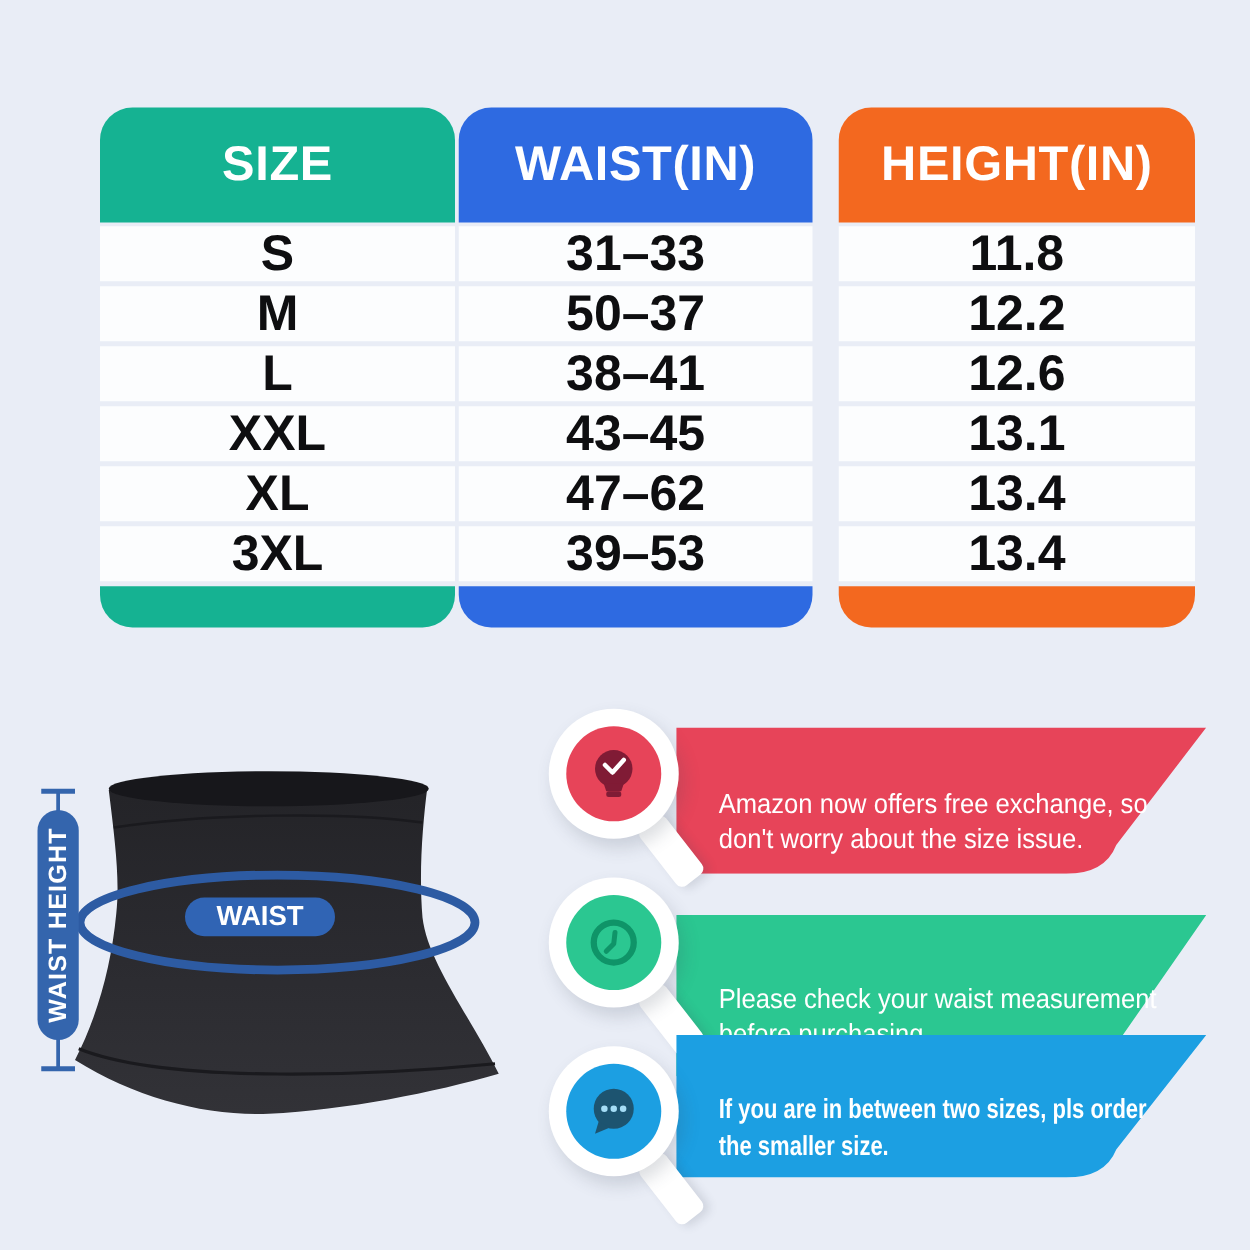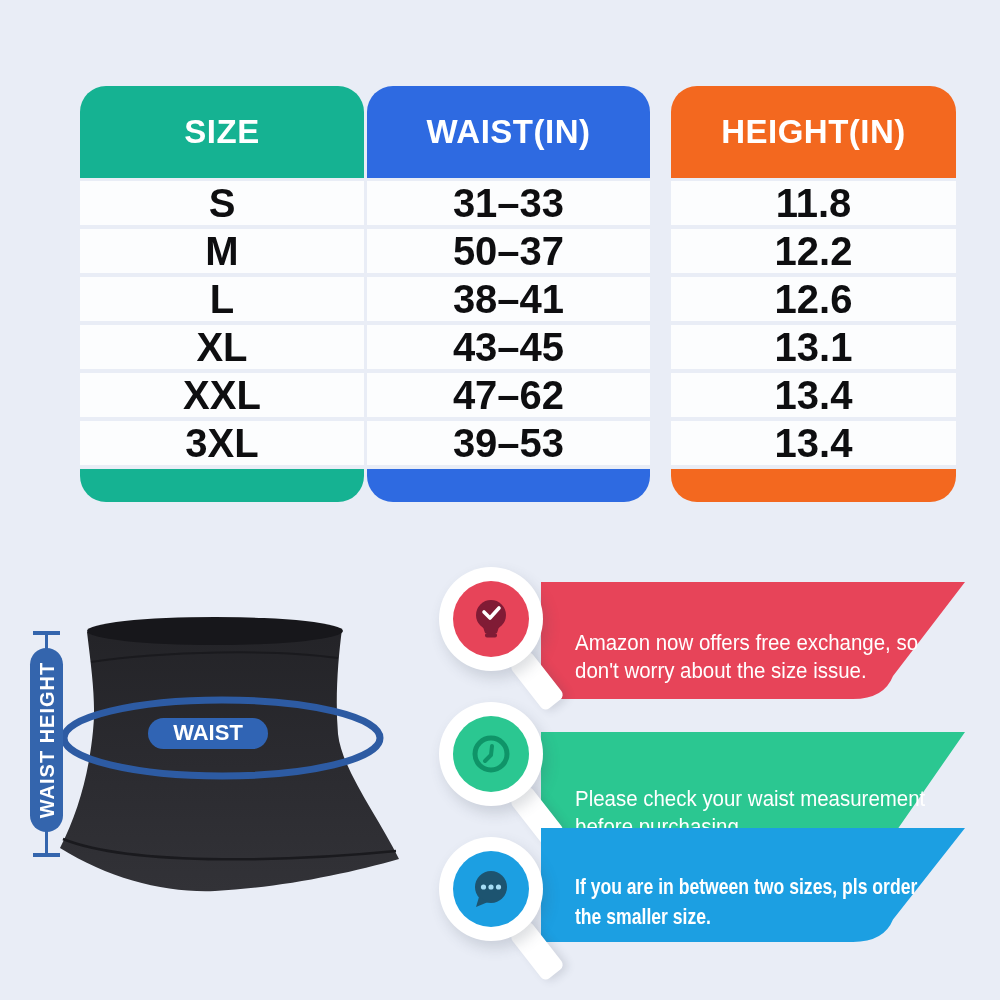--- a/index.html
+++ b/index.html
@@ -11,21 +11,21 @@
     overflow:hidden;
   }
   
   .col{position:absolute;top:86px;display:flex;flex-direction:column;}
   .col-size{left:80px;width:284px;}
   .col-waist{left:367px;width:283px;}
   .col-height{left:655px;width:285px;padding-left:16px;}
   .col-header{
     height:92px;border-radius:26px 26px 0 0;
     display:flex;align-items:center;justify-content:center;
-    color:#fff;font-size:33px;font-weight:bold;letter-spacing:.5px;
+    color:#fff;font-size:39px;font-weight:bold;letter-spacing:.5px;
   }
   .cell{
     height:44px;margin-top:4px;background:#fcfdfe;
     display:flex;align-items:center;justify-content:center;
     font-size:40px;font-weight:bold;color:#0e0e10;line-height:44px;
   }
   .cell:nth-child(2){margin-top:3px;}
   .col-footer{height:33px;margin-top:4px;border-radius:0 0 26px 26px;}
   
   #diagram{position:absolute;left:15px;top:598px;}
@@ -55,22 +55,22 @@
 </head>
 <body>
 
 <div id="canvas">
 
   <div class="col col-size">
     <div class="col-header" style="background-color: rgb(21, 178, 146);">SIZE</div>
     <div class="cell">S</div>
     <div class="cell">M</div>
     <div class="cell">L</div>
+    <div class="cell">XXL</div>
     <div class="cell">XL</div>
-    <div class="cell">XXL</div>
     <div class="cell">3XL</div>
     <div class="col-footer" style="background-color: rgb(21, 178, 146);"></div>
   </div>
 
   <div class="col col-waist">
     <div class="col-header" style="background-color: rgb(46, 106, 225); text-align: right;">WAIST(IN)</div>
     <div class="cell">31–33</div>
     <div class="cell">50–37</div>
     <div class="cell">38–41</div>
     <div class="cell">43–45</div>

